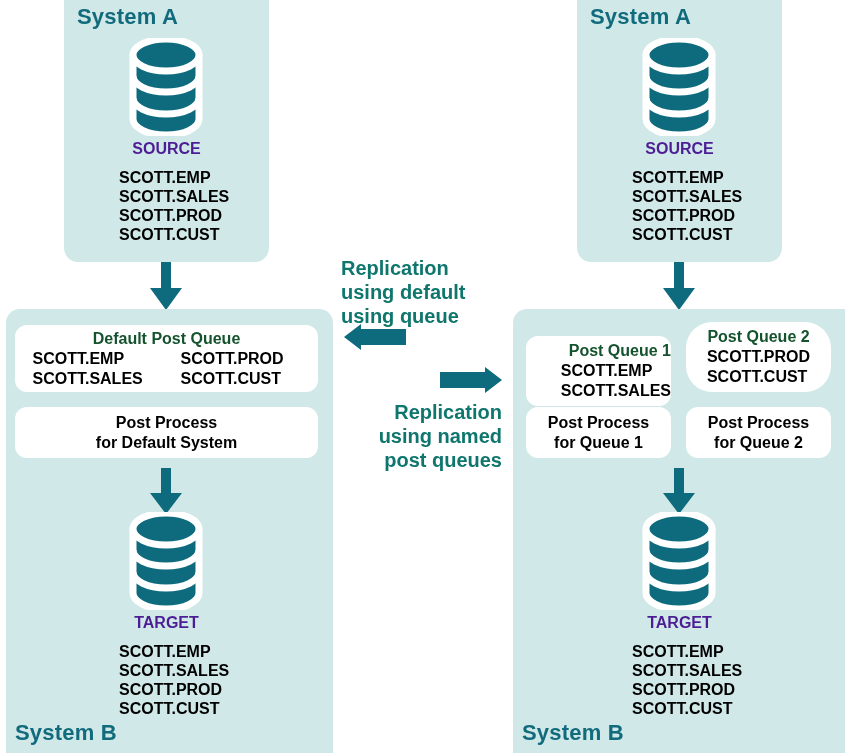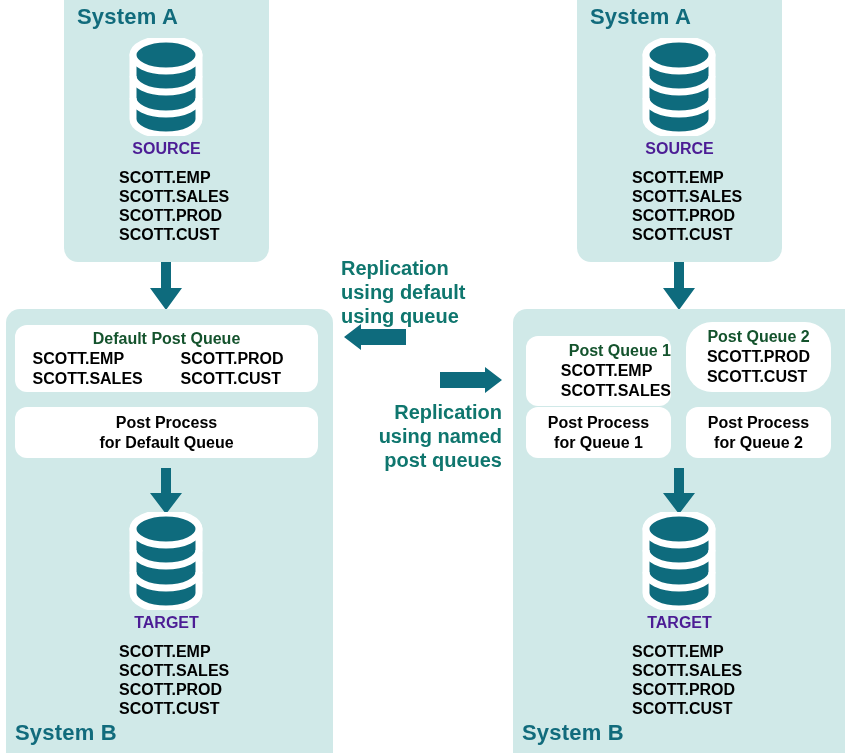--- a/index.html
+++ b/index.html
@@ -147,21 +147,21 @@
       </div>
       <div class="box-col" style="width:120px;">
         <div class="box-line">SCOTT.PROD</div>
         <div class="box-line">SCOTT.CUST</div>
       </div>
     </div>
   </div>
 
   <div class="white-box" style="left:15px; top:407px; width:303px; height:51px;">
     <div class="box-line">Post Process</div>
-    <div class="box-line">for Default Queue</div>
+    <div class="box-line">for Default System</div>
   </div>
 
   <div class="arrow-down" style="left:150px; top:468px; width:32px; height:46px;">
     <svg width="32" height="46" viewBox="0 0 32 46" xmlns="http://www.w3.org/2000/svg">
       <polygon points="11,0 21,0 21,25 32,25 16,46 0,25 11,25" fill="#0e6b7d"></polygon>
     </svg>
   </div>
 
   <div class="db-wrap" style="left:126px; top:512px; width:80px; height:98px;">
     <svg width="80" height="98" viewBox="0 0 80 98" xmlns="http://www.w3.org/2000/svg">

